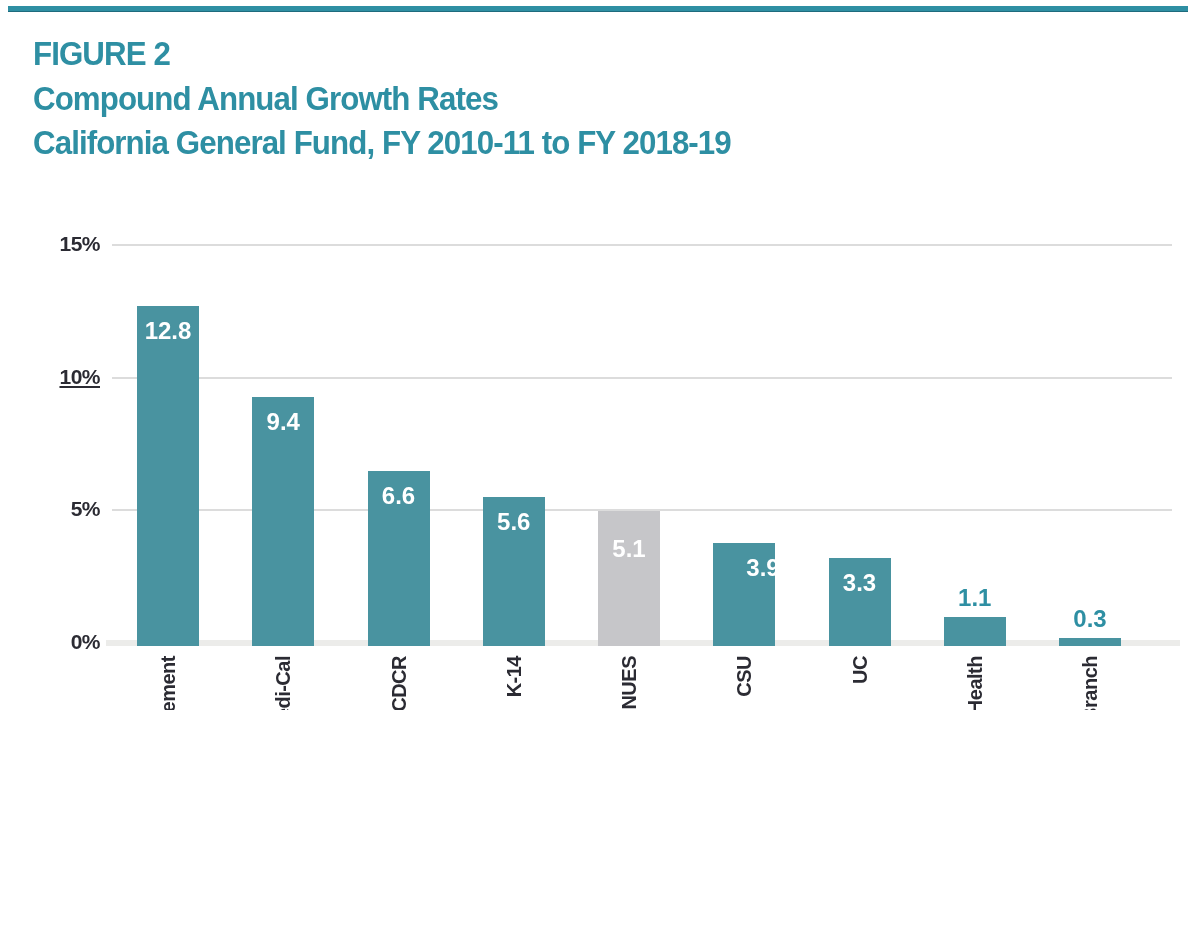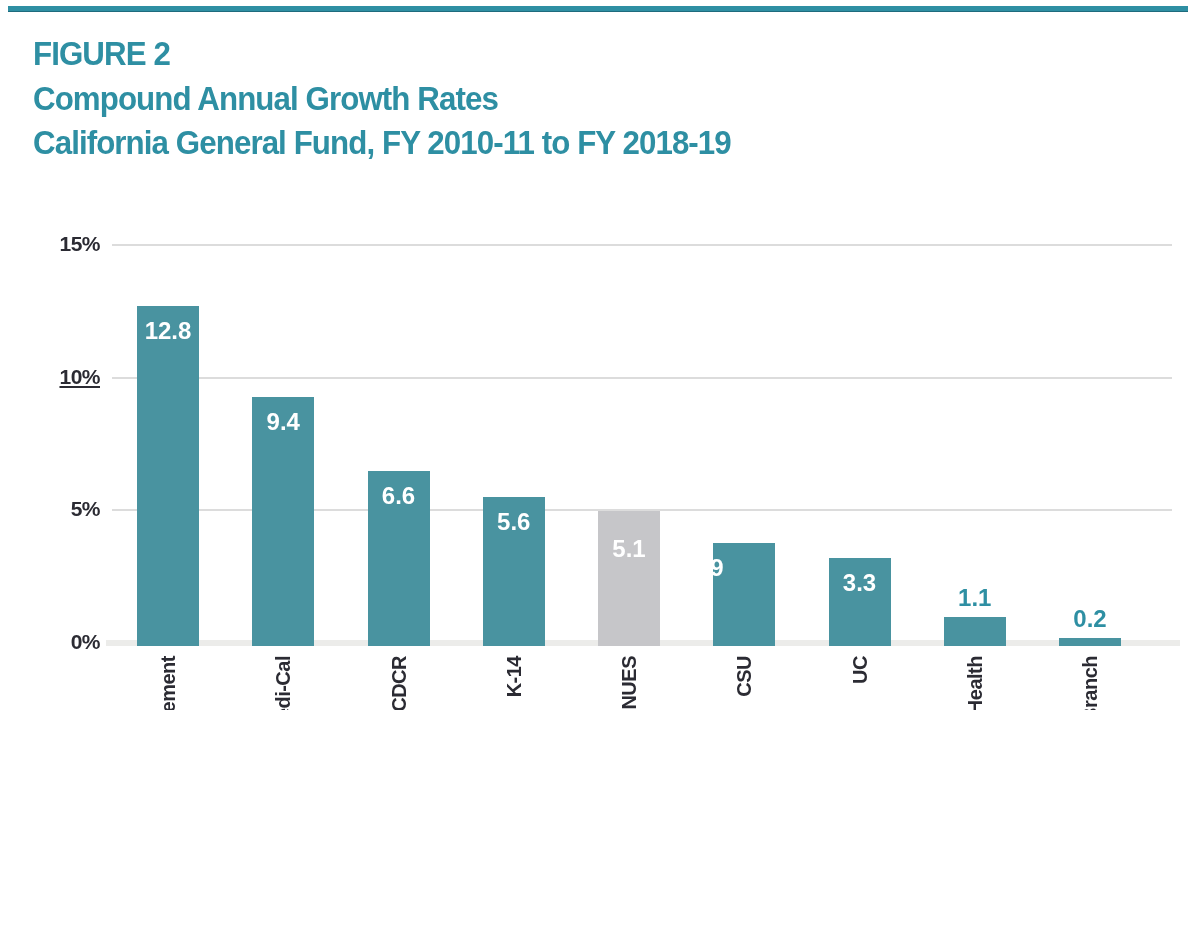--- a/index.html
+++ b/index.html
@@ -133,27 +133,27 @@
       <div class="bar" style="left: 367.5px; top: 471px; width: 62px; height: 175px; background: rgb(73, 147, 160);"></div>
       <div class="val-label val-inside" style="left: 353.5px; top: 482px;">6.6</div>
       <div class="x-label" style="left: 387.5px; top: 656px;"><span>CDCR</span></div>
       <div class="bar" style="left: 482.75px; top: 497px; width: 62px; height: 149px; background: rgb(73, 147, 160);"></div>
       <div class="val-label val-inside" style="left: 468.75px; top: 508px;">5.6</div>
       <div class="x-label" style="left: 502.75px; top: 656px;"><span>K-14</span></div>
       <div class="bar" style="left: 598px; top: 511px; width: 62px; height: 135px; background: rgb(198, 198, 201);"></div>
       <div class="val-label val-inside" style="left: 584px; top: 522px; margin-top: 13px;">5.1</div>
       <div class="x-label" style="left: 618px; top: 656px;"><span>REVENUES</span></div>
       <div class="bar" style="left: 713.25px; top: 543px; width: 62px; height: 103px; background: rgb(73, 147, 160);"></div>
-      <div class="val-label val-inside" style="left: 662px; top: 554px;">3.9</div>
+      <div class="val-label val-inside" style="left: 718px; top: 554px;">3.9</div>
       <div class="x-label" style="left: 733.25px; top: 656px;"><span>CSU</span></div>
       <div class="bar" style="left: 828.5px; top: 558px; width: 62px; height: 88px; background: rgb(73, 147, 160);"></div>
       <div class="val-label val-inside" style="left: 814.5px; top: 569px;">3.3</div>
       <div class="x-label" style="left: 848.5px; top: 656px;"><span>UC</span></div>
       <div class="bar" style="left: 943.75px; top: 617px; width: 62px; height: 29px; background: rgb(73, 147, 160);"></div>
       <div class="val-label val-above" style="left: 929.75px; top: 584px; text-align: center;">1.1</div>
       <div class="x-label" style="left: 963.75px; top: 656px;"><span>Public Health</span></div>
       <div class="bar" style="left: 1059px; top: 638px; width: 62px; height: 8px; background: rgb(73, 147, 160);"></div>
-      <div class="val-label val-above" style="left: 1045px; top: 605px;">0.2</div>
+      <div class="val-label val-above" style="left: 1045px; top: 605px;">0.3</div>
       <div class="x-label" style="left: 1079px; top: 656px;"><span>Judicial Branch</span></div>
     </div>
 
 
 </div>
 
 </body></html>

